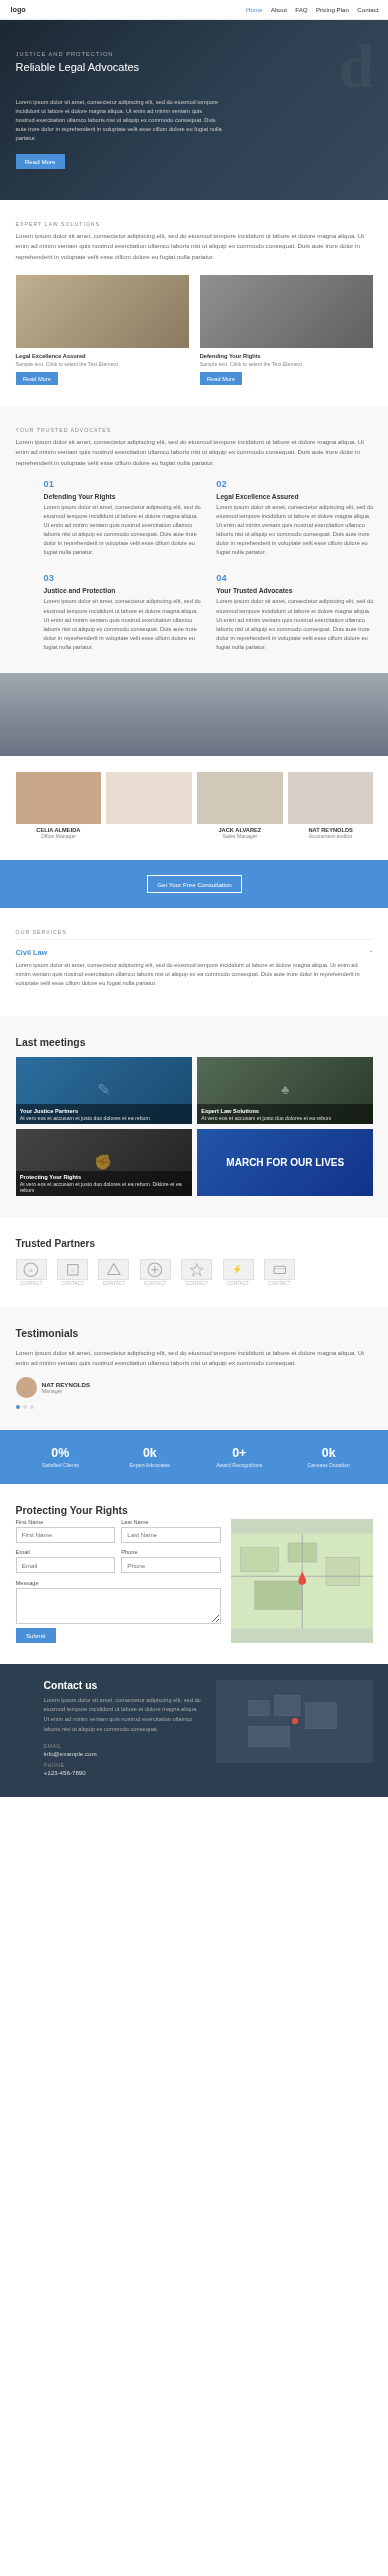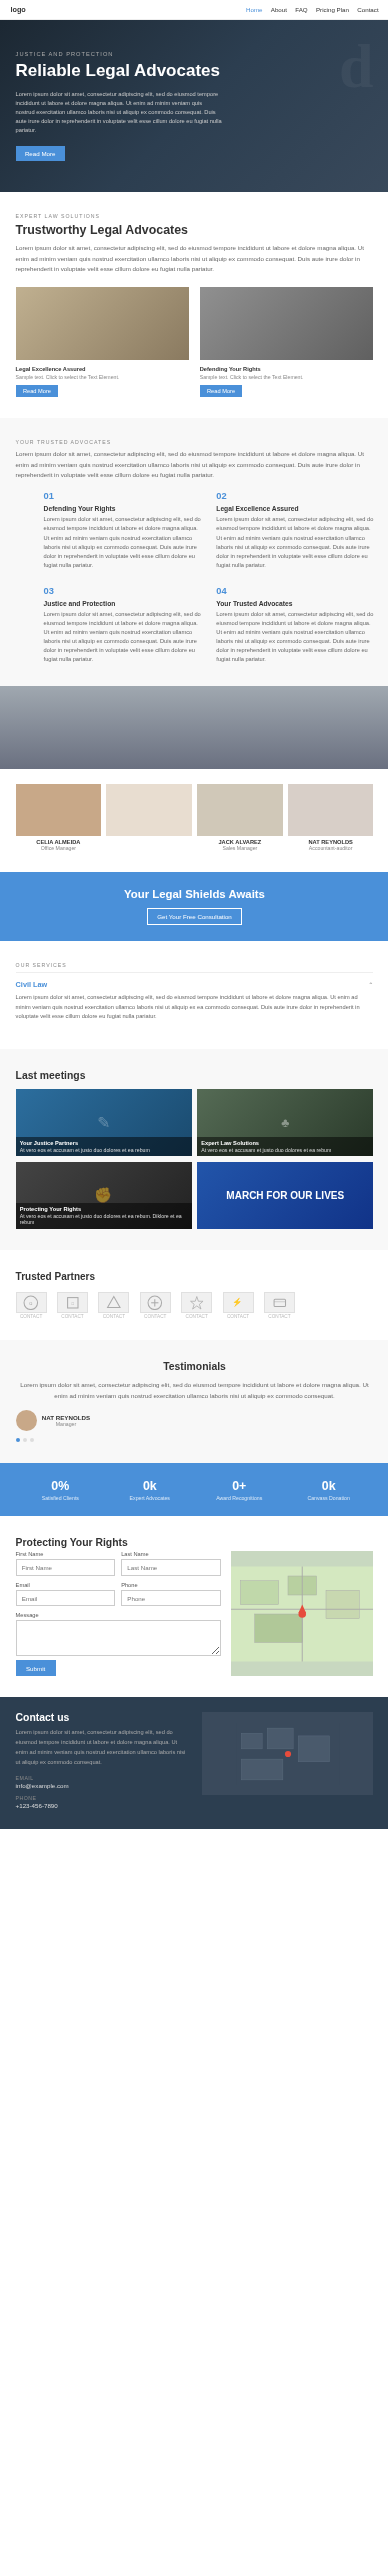--- a/index.html
+++ b/index.html
@@ -10,21 +10,21 @@
     .header-logo { font-weight: bold; font-size: 7.3px; color: #333; }
     .header-nav { display: flex; gap: 8.3px; font-size: 6.2px; }
     .header-nav a { text-decoration: none; color: #333; }
     .header-nav a.active { color: #4a90d9; }
 
     
     .hero { position: relative; background: #2c3e50; color: #fff; padding: 31px 15.6px; min-height: 114px; overflow: hidden; }
     .hero-bg { position: absolute; top: 0; left: 0; width: 100%; height: 100%; background: linear-gradient(135deg, #1a252f 0%, #2c3e50 50%, #3a4a5c 100%); opacity: 0.9; }
     .hero-content { position: relative; z-index: 2; max-width: 207px; }
     .hero-subtitle { font-size: 5.7px; letter-spacing: 1px; text-transform: uppercase; color: #aaa; margin-bottom: 4.1px; }
-    .hero-title { font-size: 17px; font-weight: bold; line-height: 1.2; margin-bottom: 8px; }
+    .hero-title { font-size: 11px; font-weight: normal; line-height: 1.2; margin-bottom: 23px; }
     .hero-text { font-size: 5.7px; color: #ccc; line-height: 1.6; margin-bottom: 10.4px; }
     .btn-primary { background: #4a90d9; color: #fff; border: none; padding: 4.1px 9.3px; font-size: 6.2px; cursor: pointer; }
 
     
     .section { padding: 21px 15.6px; }
     .section-label { font-size: 5.2px; letter-spacing: 1px; text-transform: uppercase; color: #888; margin-bottom: 4.1px; }
     .section-title { font-size: 12.4px; font-weight: bold; margin-bottom: 6.2px; }
     .section-text { font-size: 6.2px; color: #666; line-height: 1.7; }
 
     
@@ -81,21 +81,21 @@
     .meeting-card-text { font-size: 5.2px; color: #ddd; }
 
     
     .partners { background: #fff; padding: 21px 15.6px; }
     .partners-title { font-size: 10px; font-weight: bold; margin-bottom: 10.4px; }
     .partners-row { display: flex; gap: 10.4px; align-items: center; flex-wrap: wrap; }
     .partner-logo { width: 31px; height: 21px; background: #f0f0f0; display: flex; align-items: center; justify-content: center; font-size: 5.2px; color: #999; border: 0.5px solid #e0e0e0; }
     .partner-label { font-size: 4.7px; color: #bbb; text-align: center; margin-top: 1px; }
 
     
-    .testimonials { background: #f8f8f8; padding: 21px 15.6px; text-align: center; }
+    .testimonials { background: #f8f8f8; padding: 21px 15.6px; }
     .testimonials-title { font-size: 10.4px; font-weight: bold; margin-bottom: 8.3px; }
     .testimonial-text { font-size: 6.2px; color: #666; line-height: 1.7; margin-bottom: 8.3px; }
     .testimonial-author { display: flex; align-items: center; gap: 5.2px; }
     .testimonial-photo { width: 21px; height: 21px; border-radius: 50%; background: #ccc; }
     .testimonial-name { font-size: 6.2px; font-weight: bold; }
     .testimonial-role { font-size: 5.2px; color: #888; }
     .testimonial-dots { display: flex; gap: 3.1px; margin-top: 7.3px; }
     .dot { width: 4.1px; height: 4.1px; border-radius: 50%; background: #ddd; }
     .dot.active { background: #4a90d9; }
 
@@ -113,21 +113,21 @@
     .form-group { display: flex; flex-direction: column; }
     .form-label { font-size: 5.7px; color: #555; margin-bottom: 2.1px; }
     .form-input { border: 0.5px solid #ccc; padding: 3.6px 5.2px; font-size: 6.2px; }
     .form-textarea { border: 0.5px solid #ccc; padding: 3.6px 5.2px; font-size: 6.2px; resize: vertical; height: 36px; }
     .btn-submit { background: #4a90d9; color: #fff; border: none; padding: 4.1px 10.4px; font-size: 6.2px; cursor: pointer; margin-top: 4.1px; }
     .form-with-map { display: grid; grid-template-columns: 1fr 1fr; gap: 10.4px; }
     .map-placeholder { background: #c8d8c0; height: 100%; min-height: 104px; display: flex; align-items: center; justify-content: center; font-size: 5.2px; color: #888; }
 
     
     .contact-us { background: #2c3e50; color: #fff; padding: 15.6px; }
-    .contact-us-layout { display: grid; grid-template-columns: 1fr 1fr; gap: 15.6px; }
+    .contact-us-layout { display: grid; grid-template-columns: 1fr 1fr; gap: 15.6px; margin-left: 28px; }
     .contact-us-title { font-size: 10.4px; font-weight: bold; margin-bottom: 5.2px; }
     .contact-us-text { font-size: 5.7px; color: #aaa; line-height: 1.7; margin-bottom: 8.3px; }
     .contact-info-item { margin-bottom: 5.2px; }
     .contact-info-label { font-size: 5.2px; color: #888; text-transform: uppercase; letter-spacing: 0.5px; margin-bottom: 1px; }
     .contact-info-value { font-size: 6.2px; color: #ddd; }
     .hero-letter { position: absolute; right: 15.6px; top: 10.4px; font-size: 62px; font-weight: bold; color: rgba(255,255,255,0.05); font-family: Georgia, serif; }
   </style>
 </head>
 <body>
 
@@ -148,21 +148,20 @@
   <div class="hero-content">
     <div class="hero-subtitle">JUSTICE AND PROTECTION</div>
     <h1 class="hero-title">Reliable Legal Advocates</h1>
     <p class="hero-text">Lorem ipsum dolor sit amet, consectetur adipiscing elit, sed do eiusmod tempore incididunt ut labore et dolore magna aliqua. Ut enim ad minim veniam quis nostrud exercitation ullamco laboris nisi ut aliquip ex commodo consequat. Duis aute irure dolor in reprehenderit in voluptate velit esse cillum dolore eu fugiat nulla pariatur.</p>
     <button class="btn-primary">Read More</button>
   </div>
 </section>
 
 <section class="section trustworthy">
   <div class="section-label">EXPERT LAW SOLUTIONS</div>
-  <h2 class="section-title">Trustworthy Legal Advocates</h2>
   <p class="section-text">Lorem ipsum dolor sit amet, consectetur adipiscing elit, sed do eiusmod tempore incididunt ut labore et dolore magna aliqua. Ut enim ad minim veniam quis nostrud exercitation ullamco laboris nisi ut aliquip ex commodo consequat. Duis aute irure dolor in reprehenderit in voluptate velit esse cillum dolore eu fugiat nulla pariatur.</p>
   <div class="trustworthy-grid">
     <div>
       <div class="card-img-placeholder" style="background: linear-gradient(135deg, #c0b090, #8a7a60);"></div>
       <div class="card-label">Legal Excellence Assured</div>
       <div class="card-sample">Sample text. Click to select the Text Element.</div>
       <button class="btn-more">Read More</button>
     </div>
     <div>
       <div class="card-img-placeholder dark" style="background: linear-gradient(135deg, #909090, #606060);"></div>
@@ -219,21 +218,20 @@
     </div>
     <div class="team-member">
       <div class="team-photo light" style="background: #d8cfc8;"></div>
       <div class="team-name">NAT REYNOLDS</div>
       <div class="team-role">Accountant-auditor</div>
     </div>
   </div>
 </div>
 
 <div class="cta-banner">
-  <h2>Your Legal Shields Awaits</h2>
   <button class="btn-outline-white">Get Your Free Consultation</button>
 </div>
 
 <section class="services">
   <div class="services-label">OUR SERVICES</div>
   <div class="service-item">
     <div class="service-header">
       <span class="service-title">Civil Law</span>
       <span class="service-chevron">⌃</span>
     </div>

